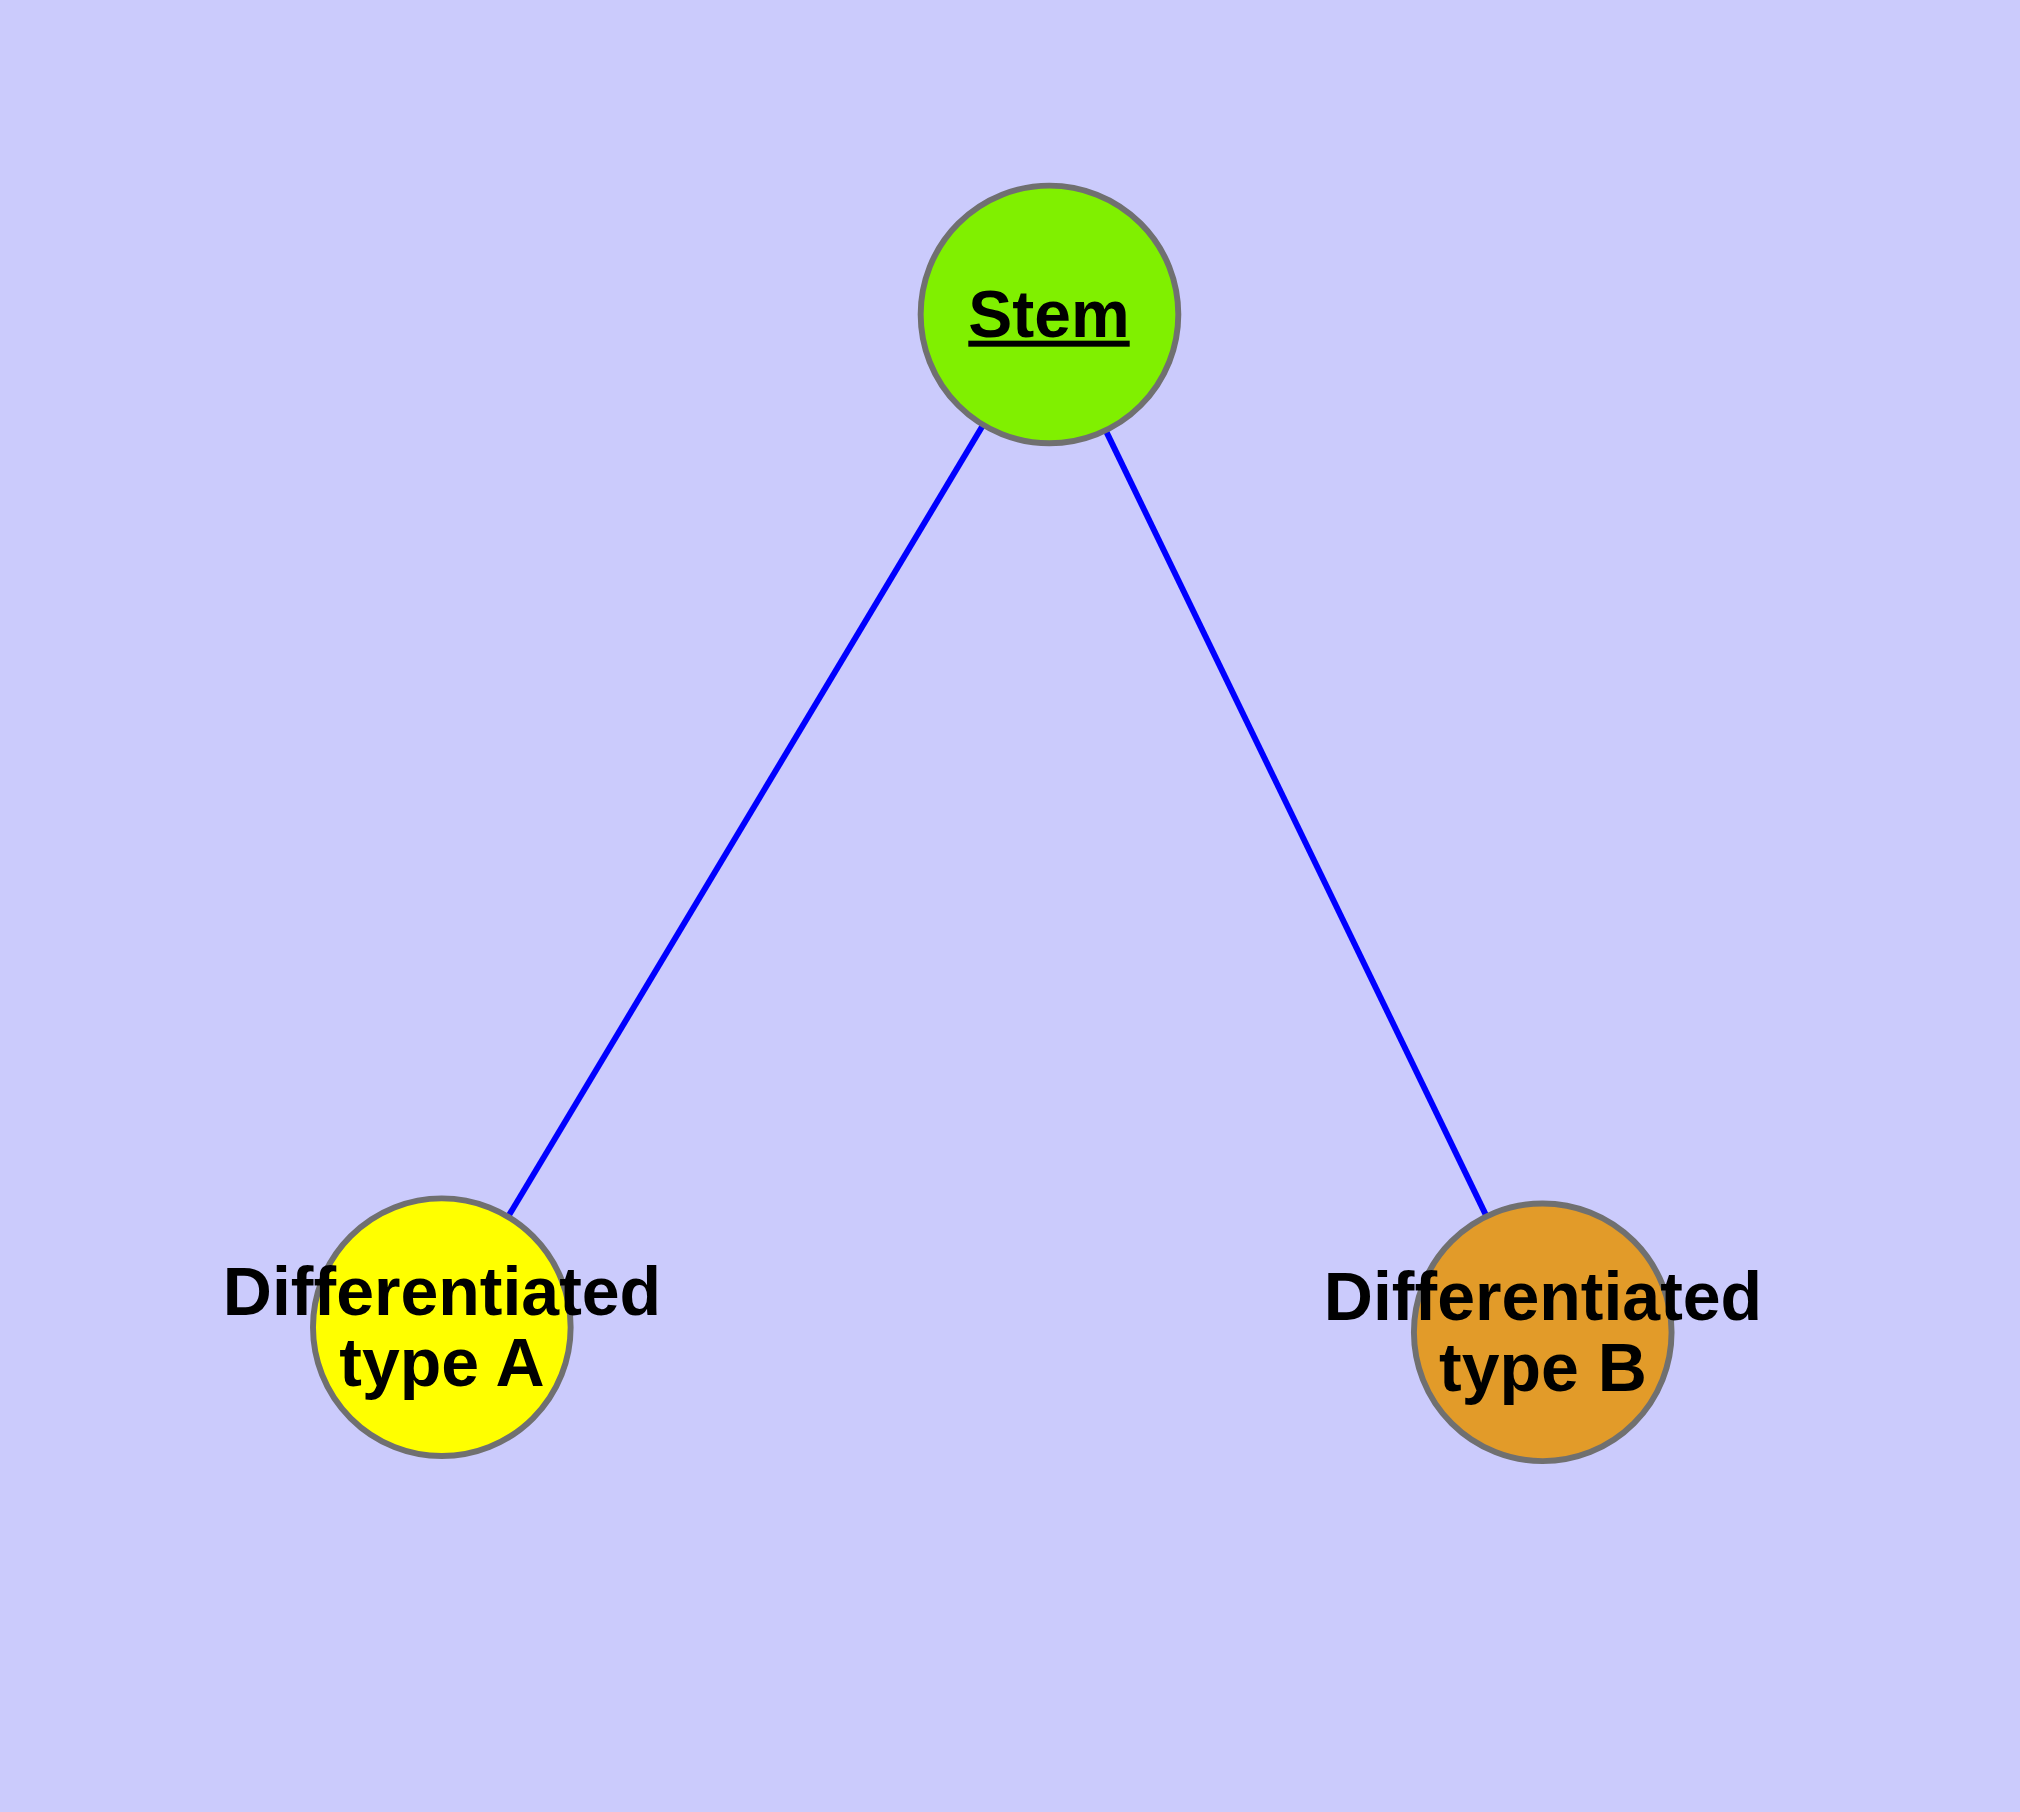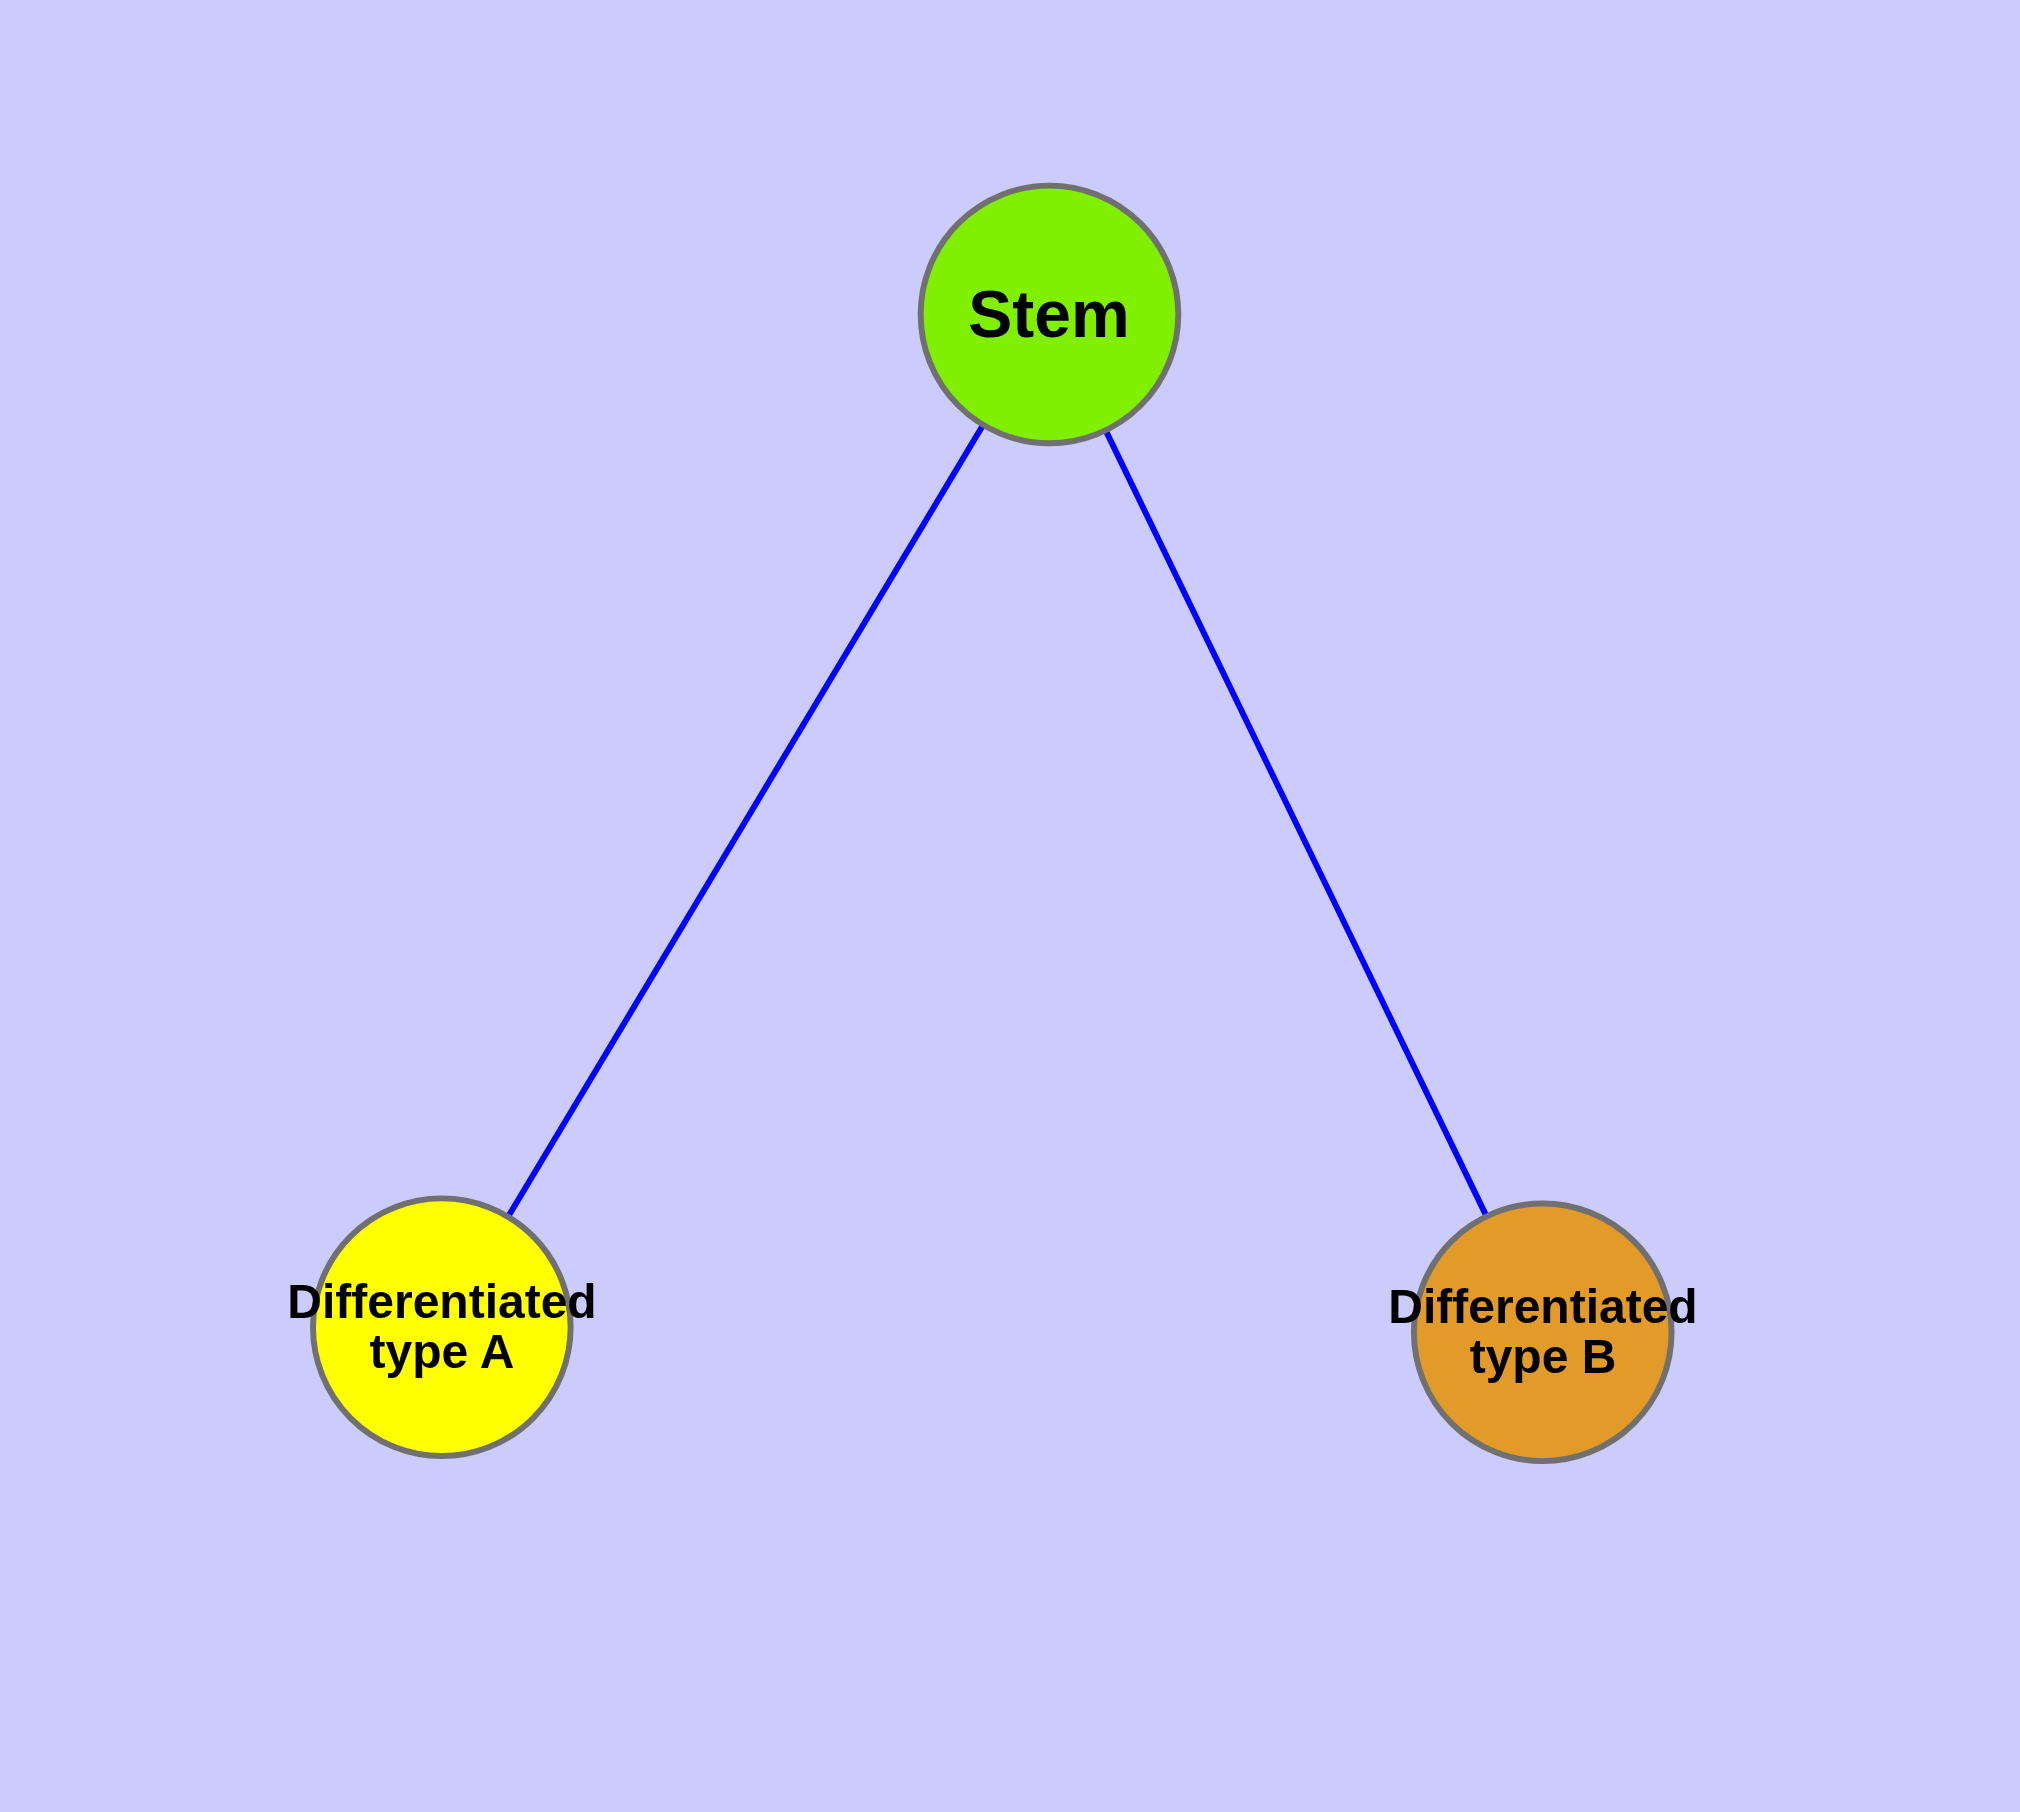--- a/index.html
+++ b/index.html
@@ -27,22 +27,22 @@
     position: absolute;
     text-align: center;
     font-family: "Liberation Sans", sans-serif;
     font-weight: bold;
     color: #000000;
     line-height: 1.04;
     white-space: pre;
     pointer-events: none;
     transform: translate(-50%, -50%);
   }
-  .label-stem { font-size: 66px; }
-  .label-diff { font-size: 48px; }
+  .label-stem { font-size: 66px; text-decoration: underline; }
+  .label-diff { font-size: 68px; }
 </style>
 </head>
 <body>
 
 <div id="canvas">
 
   <svg id="graph-svg" viewBox="0 0 2384 2138" xmlns="http://www.w3.org/2000/svg">
     <g id="edges-layer">
         <line x1="1158.767653664161" y1="503.0539105597318" x2="600.2323463358391" y2="1433.9460894402682" stroke="#0000ff" stroke-width="7" stroke-linecap="butt"></line>
         <line x1="1305.1578069519762" y1="509.58509647650095" x2="1752.8421930480238" y2="1433.414903523499" stroke="#0000ff" stroke-width="7" stroke-linecap="butt"></line>

